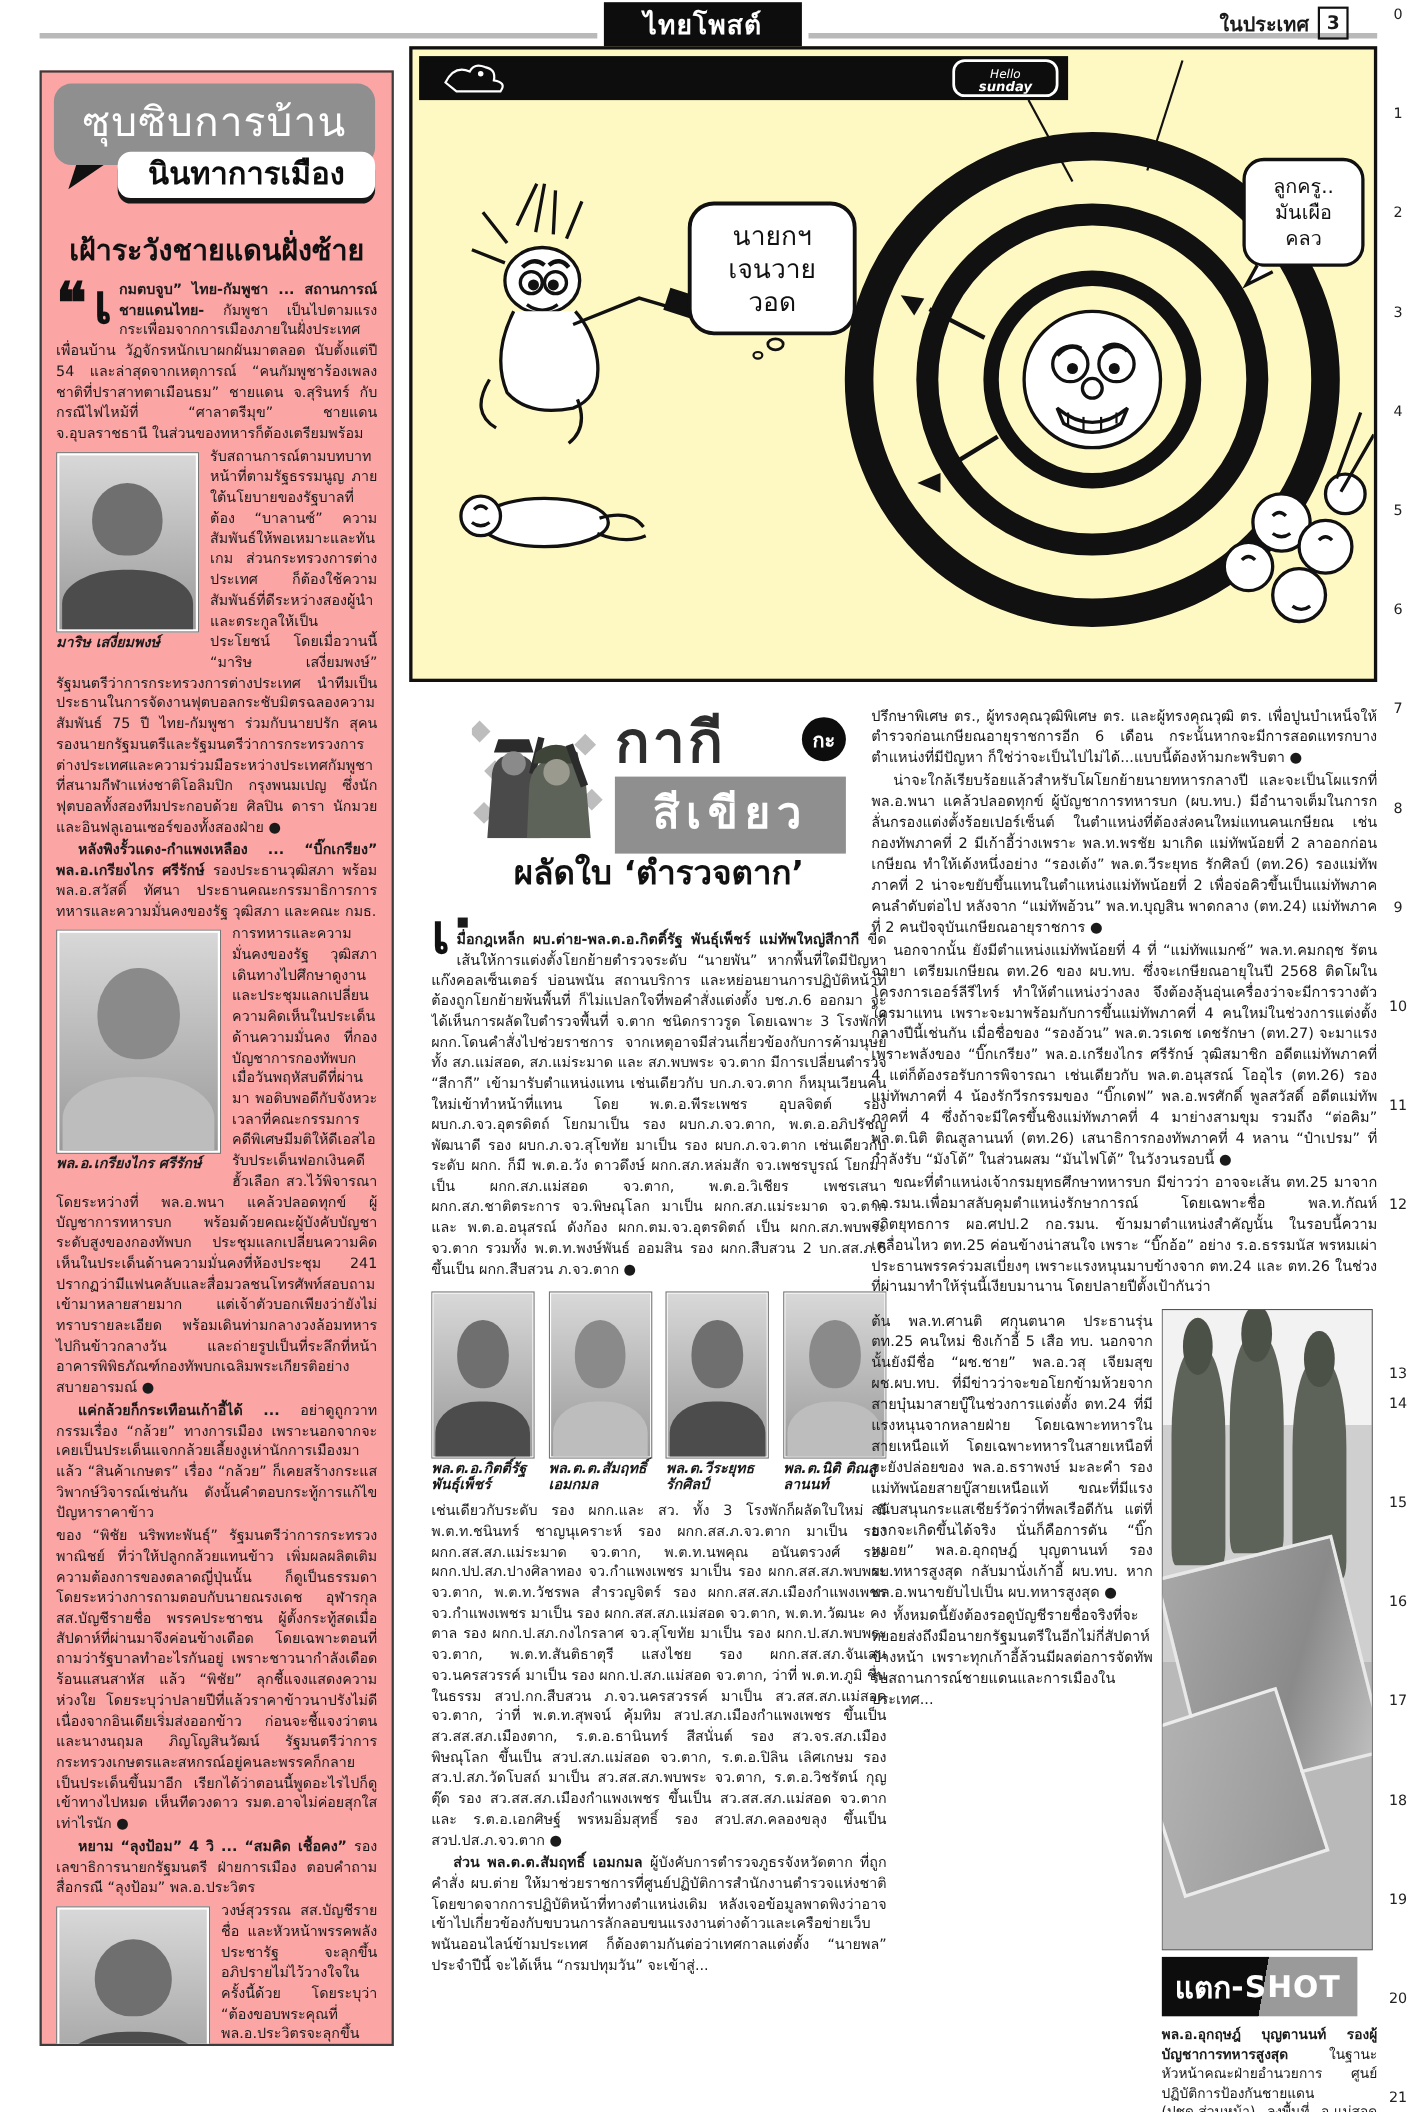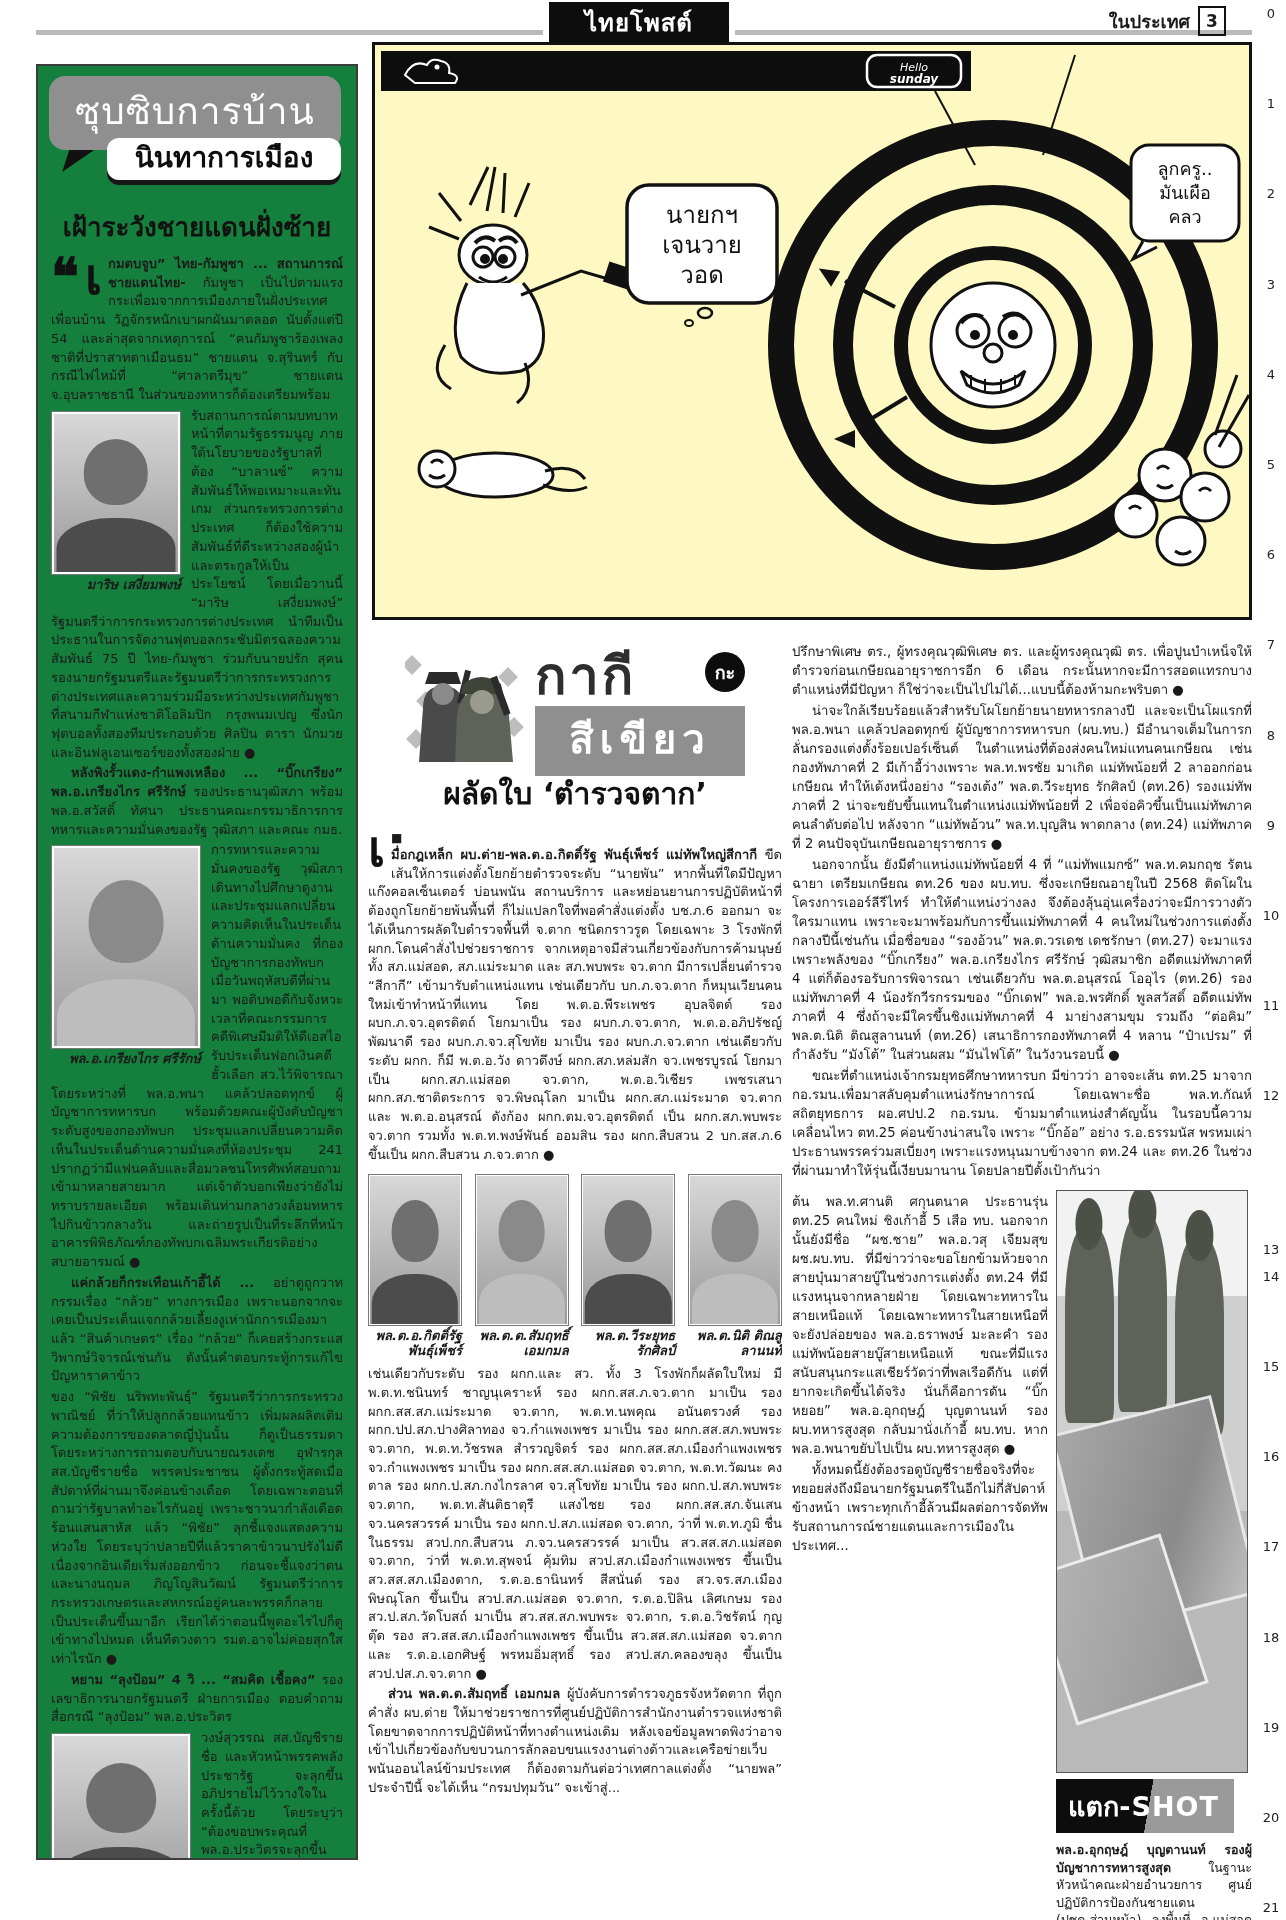--- a/index.html
+++ b/index.html
@@ -15,21 +15,21 @@
      margin-top:2px;padding:1px 0 2px;letter-spacing:2px;}
   #section-head{right:60px;top:6px;display:flex;align-items:center;gap:8px;}
   #section-head .sec{font-size:18px;font-weight:bold;}
   #section-head .pagebox{border:2px solid #111;width:24px;height:26px;display:flex;
      align-items:center;justify-content:center;font-size:17px;font-weight:bold;}
   
   #ruler{left:1258px;top:0;width:26px;height:1920px;}
   #ruler span{position:absolute;left:0;width:26px;text-align:center;font-size:13px;color:#222;}
   
   #gossip{left:36px;top:64px;width:322px;height:1796px;border:2px solid #3c3c3c;
-     padding:10px 13px;box-sizing:border-box;overflow:hidden;background:#15803d;}
+     padding:10px 13px;box-sizing:border-box;overflow:hidden;background:#fca5a5;}
   #gossip-badge{position:relative;width:300px;height:118px;margin:0 0 6px -2px;}
   #gossip-badge .bub{position:absolute;left:0;top:0;width:292px;height:74px;background:#8f8f8f;
      border-radius:16px;color:#fff;font-size:37px;font-weight:300;text-align:center;line-height:72px;
      letter-spacing:1px;}
   #gossip-badge .tail{position:absolute;left:18px;top:66px;width:0;height:0;
      border-left:34px solid #111;border-bottom:30px solid transparent;transform:skewX(-18deg);}
   #gossip-badge .sub{position:absolute;left:58px;top:62px;width:234px;height:42px;background:#fff;
      border-radius:12px;box-shadow:0 5px 0 #161616;color:#0d0d0d;font-size:28px;font-weight:bold;
      text-align:center;line-height:40px;}
   #gossip h1{margin:12px 0 8px;font-size:26px;text-align:center;font-weight:bold;color:#111;}
@@ -42,26 +42,26 @@
   .sqbullet{font-size:12px;margin-right:8px;}
   
   .photo-l{float:left;margin:4px 10px 2px 0;text-align:center;}
   .photo-l .frame{border:1px solid #777;padding:2px;background:#fff;}
   .portrait{position:relative;overflow:hidden;background:linear-gradient(180deg,#d8d8d8,#9a9a9a);}
   .portrait::before{content:"";position:absolute;left:50%;top:16%;width:52%;height:42%;
      transform:translateX(-50%);border-radius:50% 50% 46% 46%;background:#6f6f6f;}
   .portrait::after{content:"";position:absolute;left:50%;bottom:-8%;width:96%;height:42%;
      transform:translateX(-50%);border-radius:46% 46% 0 0;background:#4c4c4c;}
   .portrait.light::before{background:#8a8a8a;} .portrait.light::after{background:#bdbdbd;}
-  .pcap{font-size:13px;font-weight:bold;font-style:italic;text-align:right;margin-top:3px;line-height:1.15;}
+  .pcap{font-size:13px;font-weight:bold;font-style:italic;text-align:left;margin-top:3px;line-height:1.15;}
   
   #cartoon{left:372px;top:42px;width:880px;height:578px;border:3px solid #111;background:#fef9c3;
      box-sizing:border-box;overflow:hidden;}
   
-  #kaki{left:368px;top:640px;width:414px;height:1280px;overflow:hidden;}
+  #kaki{left:392px;top:640px;width:414px;height:1280px;overflow:hidden;}
   #kaki-logo{display:flex;align-items:center;justify-content:center;gap:10px;margin:10px 0 6px;}
   #kaki-logo .soldiers{width:120px;height:112px;}
   #kaki-logo .words{position:relative;width:210px;height:112px;}
   #kaki-logo .w1{font-size:52px;font-weight:bold;color:#2e2e2e;letter-spacing:3px;line-height:52px;}
   #kaki-logo .ka{position:absolute;right:0;top:2px;width:40px;height:40px;border-radius:50%;
      background:#0d0d0d;color:#fff;font-size:18px;font-weight:bold;display:flex;align-items:center;
      justify-content:center;}
   #kaki-logo .w2{margin-top:4px;background:#8f8f8f;color:#fff;font-size:40px;font-weight:bold;
      text-align:center;letter-spacing:6px;padding:1px 0 5px;}
   #kaki h2{margin:8px 0 10px;font-size:30px;font-weight:bold;text-align:center;color:#111;}

